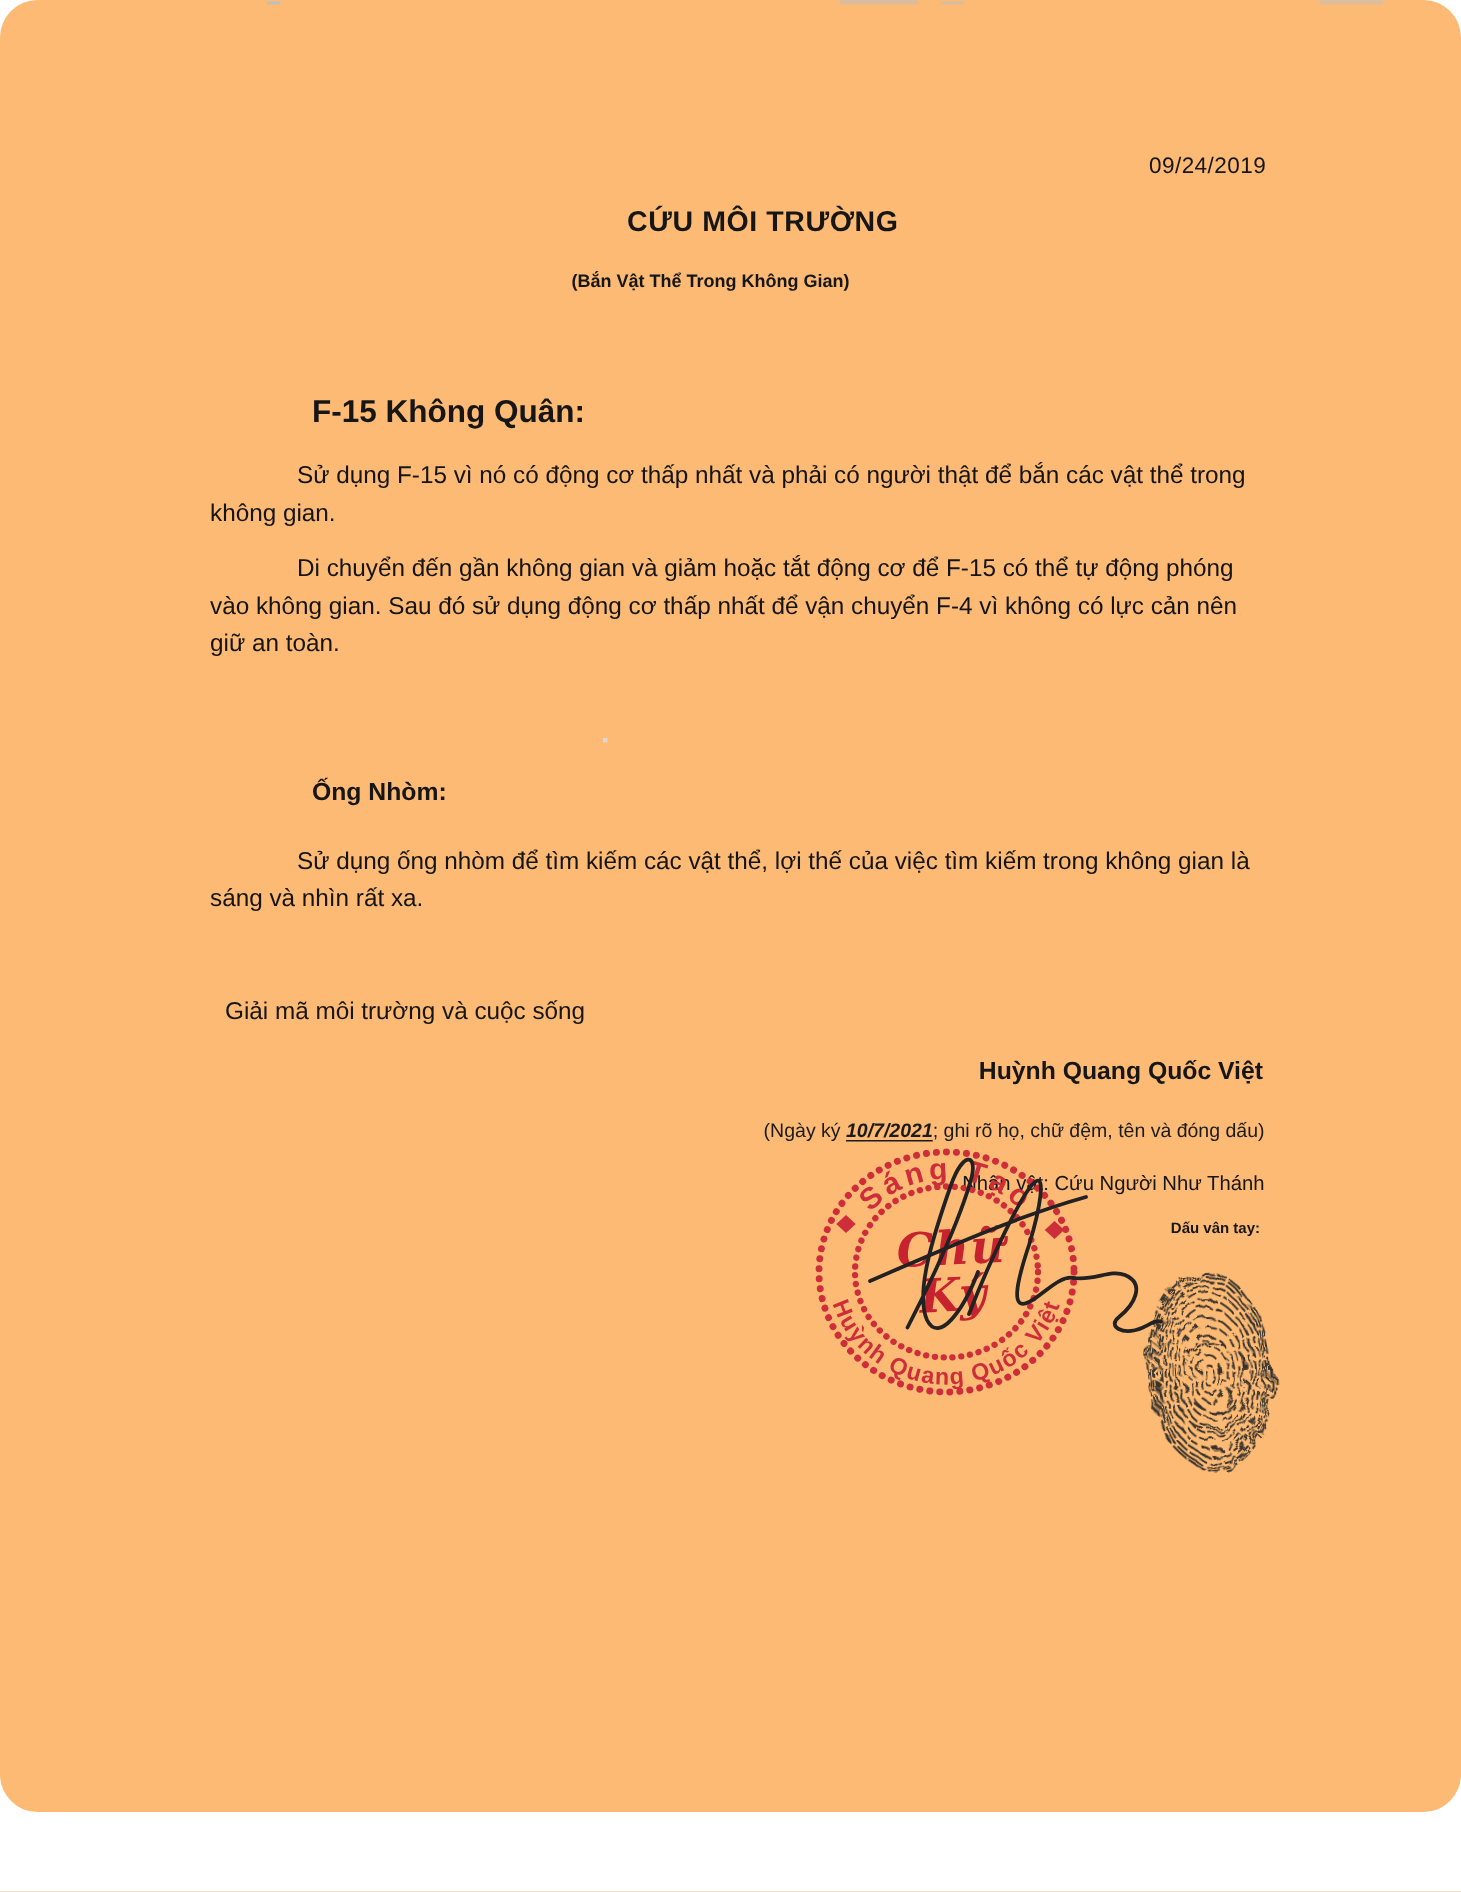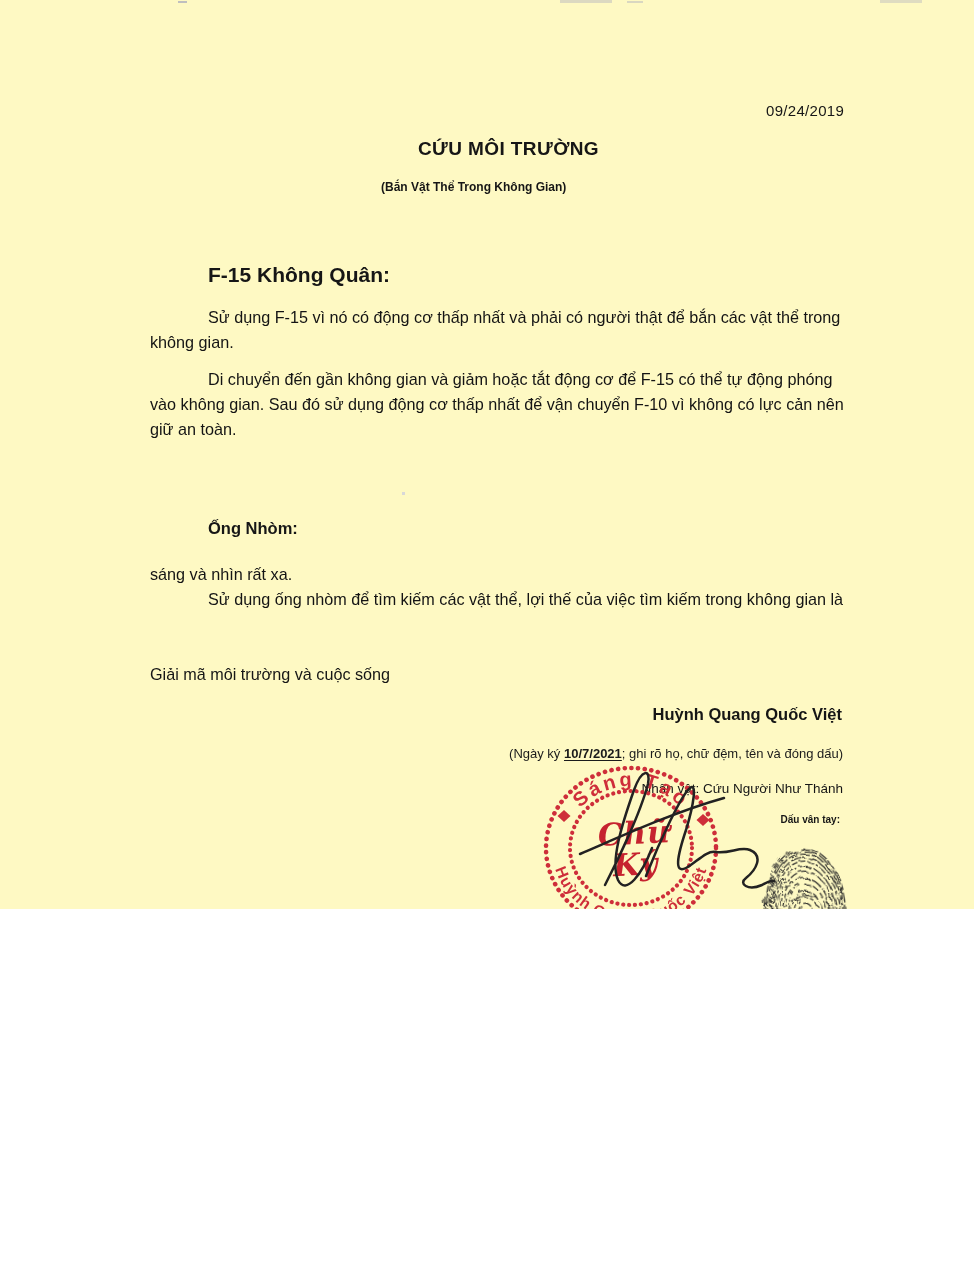--- a/index.html
+++ b/index.html
@@ -1,40 +1,41 @@
 <!DOCTYPE html>
 <html><head>
 <meta charset="utf-8">
 <style>
   html,body{margin:0;padding:0;background:#ffffff;}
   .page{
     position:relative;
-    width:974px;height:909px;
-    background:#fef9c3;
+    width:974px;height:1208px;
+    background:#fdba74;
     overflow:hidden;
     font-family:"Liberation Sans","DejaVu Sans",sans-serif;
     color:#161616;
+    border-radius:25px;
   }
   .t{position:absolute;white-space:nowrap;line-height:1;}
   .bold{font-weight:bold;}
   .date{top:103px;left:766px;font-size:15px;letter-spacing:.3px;}
   .title{top:139px;left:418px;font-size:19px;font-weight:bold;letter-spacing:.4px;text-align:center;}
   .subtitle{top:181px;left:381px;font-size:12px;font-weight:bold;}
   .h1{top:264px;left:208px;font-size:21px;font-weight:bold;}
   .h2{top:520px;left:208px;font-size:16.5px;font-weight:bold;}
-  .para{position:absolute;left:150px;font-size:16.2px;line-height:25px;color:#141414;}
+  .para{position:absolute;left:140px;font-size:16.2px;line-height:25px;color:#141414;}
   .para .line{white-space:nowrap;}
   .para .indent{padding-left:58px;}
   .p1{top:305px;}
   .p2{top:367px;}
   .p3{top:562px;}
   .tagline{top:666px;left:150px;font-size:16.2px;}
   .signer{top:706px;right:132px;font-size:16.5px;font-weight:bold;}
   .signnote{top:747px;right:131px;font-size:13px;color:#1b1b1b;}
-  .signnote .u{text-decoration:underline;text-underline-offset:2px;font-weight:bold;}
+  .signnote .u{text-decoration:underline;text-underline-offset:2px;font-weight:bold;font-style:italic;}
   .charline{top:782px;right:131px;font-size:13.5px;}
   .fplabel{top:815px;right:134px;font-size:10px;font-weight:bold;}
   .stamp-svg{position:absolute;left:543px;top:762px;z-index:2;}
   .chuky{
     position:absolute;left:575px;top:818px;width:120px;z-index:3;
     font-family:"DejaVu Serif","Liberation Serif",serif;
     font-style:italic;font-weight:bold;font-size:31px;
     color:#c6232f;text-align:center;letter-spacing:1px;
     transform:rotate(-3deg);line-height:1;
   }
@@ -58,28 +59,28 @@
   <div class="t title">CỨU MÔI TRƯỜNG</div>
   <div class="t subtitle">(Bắn Vật Thể Trong Không Gian)</div>
 
   <div class="t h1">F-15 Không Quân:</div>
   <div class="para p1">
     <div class="line indent">Sử dụng F-15 vì nó có động cơ thấp nhất và phải có người thật để bắn các vật thể trong</div>
     <div class="line">không gian.</div>
   </div>
   <div class="para p2">
     <div class="line indent">Di chuyển đến gần không gian và giảm hoặc tắt động cơ để F-15 có thể tự động phóng</div>
-    <div class="line">vào không gian. Sau đó sử dụng động cơ thấp nhất để vận chuyển F-10 vì không có lực cản nên</div>
+    <div class="line">vào không gian. Sau đó sử dụng động cơ thấp nhất để vận chuyển F-4 vì không có lực cản nên</div>
     <div class="line">giữ an toàn.</div>
   </div>
 
   <div class="t h2">Ống Nhòm:</div>
   <div class="para p3">
+    <div class="line indent">Sử dụng ống nhòm để tìm kiếm các vật thể, lợi thế của việc tìm kiếm trong không gian là</div>
     <div class="line">sáng và nhìn rất xa.</div>
-    <div class="line indent">Sử dụng ống nhòm để tìm kiếm các vật thể, lợi thế của việc tìm kiếm trong không gian là</div>
   </div>
 
   <div class="t tagline">Giải mã môi trường và cuộc sống</div>
   <div class="t signer bold">Huỳnh Quang Quốc Việt</div>
   <div class="t signnote"><span>(Ngày ký </span><span class="u">10/7/2021</span><span>; ghi rõ họ, chữ đệm, tên và đóng dấu)</span></div>
   <div class="t charline">Nhân vật: Cứu Người Như Thánh</div>
   <div class="t fplabel">Dấu vân tay:</div>
 
   <svg class="stamp-svg" width="178" height="172" viewBox="0 0 178 172">
     <ellipse cx="88" cy="86" rx="85" ry="80" fill="none" stroke-width="4.6" stroke-linecap="round" stroke-dasharray="0.1 6.6" stroke="#ce2e3a"></ellipse>

